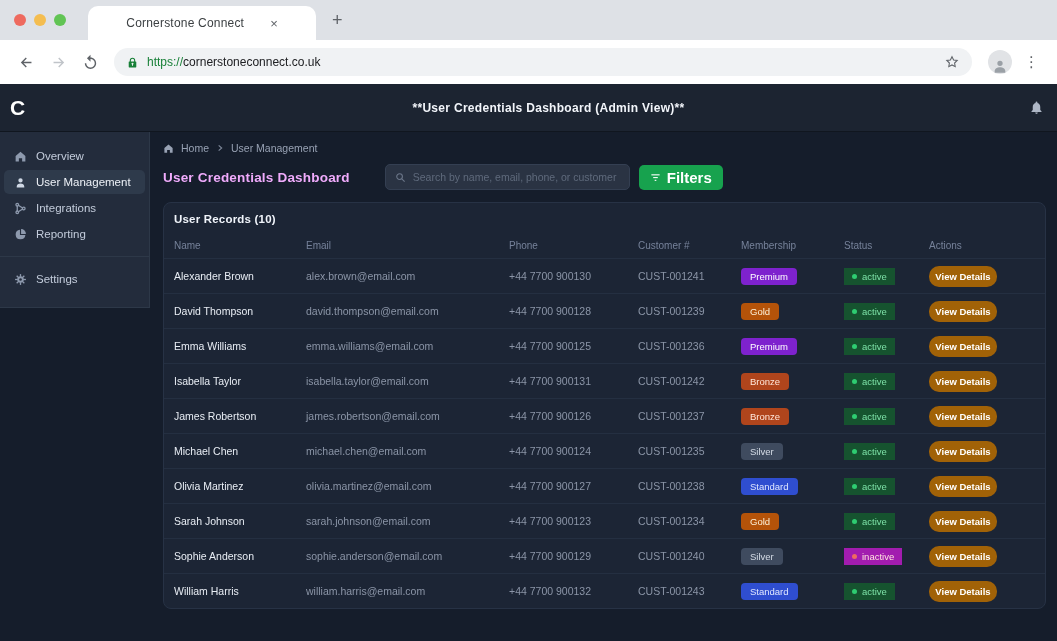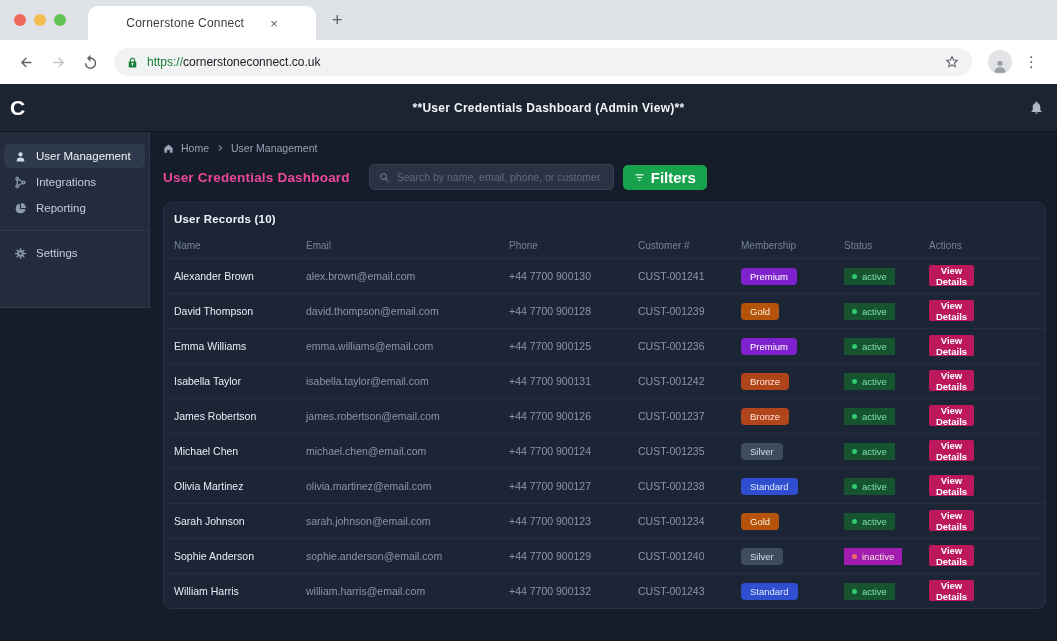--- a/index.html
+++ b/index.html
@@ -46,39 +46,39 @@
   .side-item.active .ic { color:#cfd8e5; }
   .side-divider { border-top:1px solid #2d3848; margin:10px 0; }
 
   .main { margin-left:151px; padding:6px 11px 0 12px; }
   .breadcrumb { display:flex; align-items:center; gap:7px; font-size:10.5px; color:#98a2b4; height:16px; margin-top:2px; }
   .breadcrumb .ic { display:flex; color:#98a2b4; } .breadcrumb .ic svg{ width:11px; height:11px; }
   .crumb-sep { display:flex; color:#7d8799; } .crumb-sep svg { width:8px; height:8px; }
   .crumb-link { cursor:pointer; }
 
   .title-row { display:flex; align-items:center; margin-top:8px; height:26px; }
-  .page-title { font-size:13.5px; font-weight:700; color:#ec4899; letter-spacing:.2px; margin-right:19px; }
+  .page-title { font-size:13.5px; font-weight:700; color:#f0abfc; letter-spacing:.2px; margin-right:35px; }
   .searchbox { width:245px; height:26px; background:#2a3343; border:1px solid #343f52; border-radius:5px; display:flex; align-items:center; padding:0 9px; gap:7px; }
   .searchbox .ic { color:#6b7689; display:flex; } .searchbox .ic svg{ width:11px; height:11px; }
   .searchbox input { flex:1; background:transparent; border:none; outline:none; color:#c7d0de; font-size:10.5px; font-family:inherit; }
   .searchbox input::placeholder { color:#5f6a7c; }
   .filters-btn { margin-left:9px; height:25px; padding:0 11px; background:#17a24e; color:#ffffff; border:none; border-radius:5px; font-size:15px; font-weight:700; display:flex; align-items:center; gap:6px; cursor:pointer; font-family:inherit; }
   .filters-btn .ic { display:flex; } .filters-btn .ic svg { width:11px; height:11px; }
 
   .card { margin-top:12px; width:883px; background:#1c2535; border:1px solid #273245; border-radius:8px; overflow:hidden; }
   .card-title { padding:10px 10px 7px; font-size:11.5px; font-weight:700; color:#f0f4fa; letter-spacing:.2px; }
   .tgrid { display:grid; grid-template-columns:132px 203px 129px 103px 103px 85px 1fr; align-items:center; padding-left:10px; }
   .thead { height:26px; color:#76829a; font-size:10px; }
   .trow { height:35px; border-top:1px solid #242f41; font-size:10.5px; }
   .cell-name { color:#e8edf4; }
   .cell-dim { color:#8b95a7; }
   .badge-m { display:inline-block; font-size:9.5px; padding:3px 9px; border-radius:4px; font-weight:400; }
   .badge-s { display:inline-flex; align-items:center; gap:5px; font-size:9.5px; padding:3px 8px; border-radius:0; }
   .dot { width:5px; height:5px; border-radius:50%; display:inline-block; }
-  .view-btn { width:45px; height:21px; background:#be185d; color:#ffffff; border:none; border-radius:2px; font-size:9.5px; font-weight:700; cursor:pointer; font-family:inherit; }
+  .view-btn { width:68px; height:21px; background:#a16207; color:#ffffff; border:none; border-radius:10px; font-size:9.5px; font-weight:700; cursor:pointer; font-family:inherit; }
 </style>
 </head>
 <body>
 
 <div class="tabs-bar">
   <div class="traffic">
     <span class="light red"></span>
     <span class="light yellow"></span>
     <span class="light green"></span>
   </div>
@@ -134,20 +134,28 @@
     <span class="logo">C</span>
     <span class="app-title">**User Credentials Dashboard (Admin View)**</span>
     <span class="bell">
       <svg viewBox="0 0 24 24" fill="currentColor">
           <path d="M12 22c1.1 0 2-.9 2-2h-4c0 1.1.9 2 2 2zm6-6v-5c0-3.1-1.6-5.6-4.5-6.3V4a1.5 1.5 0 0 0-3 0v.7C7.6 5.4 6 7.9 6 11v5l-2 2v1h16v-1l-2-2z"></path>
         </svg>
     </span>
   </div>
 
   <div class="sidebar">
+    <div class="side-item">
+      <span class="ic">
+          <svg viewBox="0 0 24 24" fill="currentColor">
+            <path d="M3 11L12 3l9 8v10h-6v-6h-6v6H3V11z"></path>
+          </svg>
+        </span>
+      <span>Overview</span>
+    </div>
     <div class="side-item active">
       <span class="ic">
           <svg viewBox="0 0 24 24" fill="currentColor">
             <path d="M12 12a4 4 0 1 0 0-8 4 4 0 0 0 0 8zm-7 8c0-3.9 3.1-6 7-6s7 2.1 7 6v1H5v-1z"></path>
           </svg>
         </span>
       <span>User Management</span>
     </div>
     <div class="side-item">
       <span class="ic">

